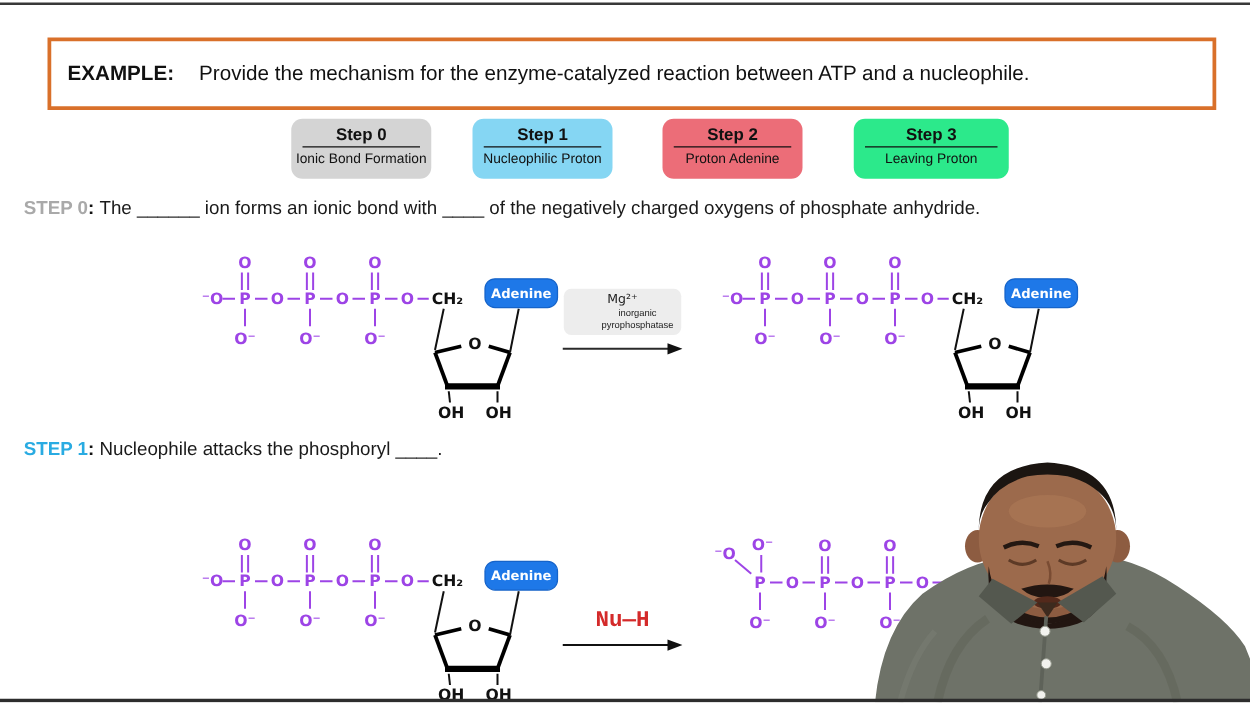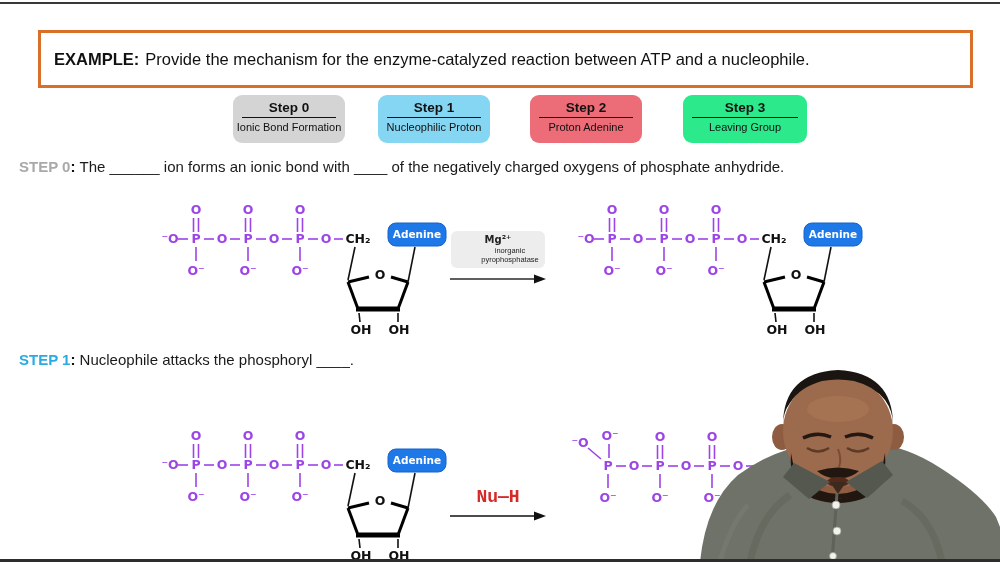--- a/index.html
+++ b/index.html
@@ -6,21 +6,21 @@
   #stage{position:relative;width:1000px;height:562px;background:#ffffff;overflow:hidden;
          font-family:"Liberation Sans",sans-serif;}
   .edge-line{position:absolute;left:0;width:1000px;background:#383838;z-index:60;}
   #top-line{top:2px;height:2px;}
   #bottom-line{bottom:0;height:3px;background:#2d2d2d;}
 
   
   #example-box{position:absolute;left:38px;top:30px;width:916px;height:52px;
     border:3px solid #d9702a;display:flex;align-items:center;padding-left:13px;
     font-size:16.5px;color:#111;background:#fff;}
-  #example-box .ex-label{font-weight:bold;margin-right:6px;}
+  #example-box .ex-label{font-weight:bold;margin-right:20px;}
 
   
   .badge{position:absolute;top:95px;height:48px;border-radius:9px;text-align:center;
     box-sizing:border-box;padding-top:5px;color:#111;}
   .badge .b-title{font-weight:bold;font-size:13.5px;line-height:15px;}
   .badge .b-sep{border-top:1.5px solid #111;margin:2px 9px 3px 9px;}
   .badge .b-sub{font-size:11px;line-height:12px;}
   #badge-step0{left:233px;width:112px;background:#d4d4d4;}
   #badge-step1{left:378px;width:112px;background:#85d6f3;}
   #badge-step2{left:530px;width:112px;background:#ec6d78;}
@@ -50,21 +50,21 @@
   .ring-b{stroke:#000;stroke-width:3;}
   .ring-bb{stroke:#000;stroke-width:5;}
   .adenine-txt{fill:#fff;font-size:10.5px;font-weight:bold;text-anchor:middle;}
 
   
   .rxn{position:absolute;width:96px;text-align:center;z-index:5;}
   #rxn0{left:450px;top:231px;}
   #rxn1{left:450px;top:489px;}
   #catalyst-box{display:inline-block;background:#ededed;border-radius:6px;
     padding:3px 6px 4px 6px;color:#222;}
-  #catalyst-box .cat-1{font-family:"DejaVu Sans",sans-serif;font-weight:bold;font-size:10px;line-height:12px;}
+  #catalyst-box .cat-1{font-family:"DejaVu Sans",sans-serif;font-weight:normal;font-size:10px;line-height:12px;}
   #catalyst-box .cat-2{font-size:7.5px;line-height:9px;margin-left:24px;}
   #nu-reagent{font-family:Liberation Mono, monospace;color:#d42a2a;font-weight:bold;font-size:18px;line-height:16px;}
   .arrow-svg{display:block;margin-top:5px;}
 
   
   #presenter{position:absolute;left:690px;top:365px;width:310px;height:197px;z-index:40;}
 </style>
 </head>
 <body>
 
@@ -87,21 +87,21 @@
     <div class="b-sub">Nucleophilic Proton</div>
   </div>
   <div id="badge-step2" class="badge">
     <div class="b-title">Step 2</div>
     <div class="b-sep"></div>
     <div class="b-sub">Proton Adenine</div>
   </div>
   <div id="badge-step3" class="badge">
     <div class="b-title">Step 3</div>
     <div class="b-sep"></div>
-    <div class="b-sub">Leaving Group</div>
+    <div class="b-sub">Leaving Proton</div>
   </div>
 
   <div id="step0-line" class="step-line">
     <span class="step-label">STEP 0</span><span class="step-sep">: </span><span>The ______ ion forms an ionic bond with ____ of the negatively charged oxygens of phosphate anhydride.</span>
   </div>
 
   <div id="atp-slot-1" class="mol-slot">
   <svg width="290" height="140" viewBox="0 0 290 140">
 
     <line class="bond-p" x1="20" y1="42" x2="30" y2="42"></line>

